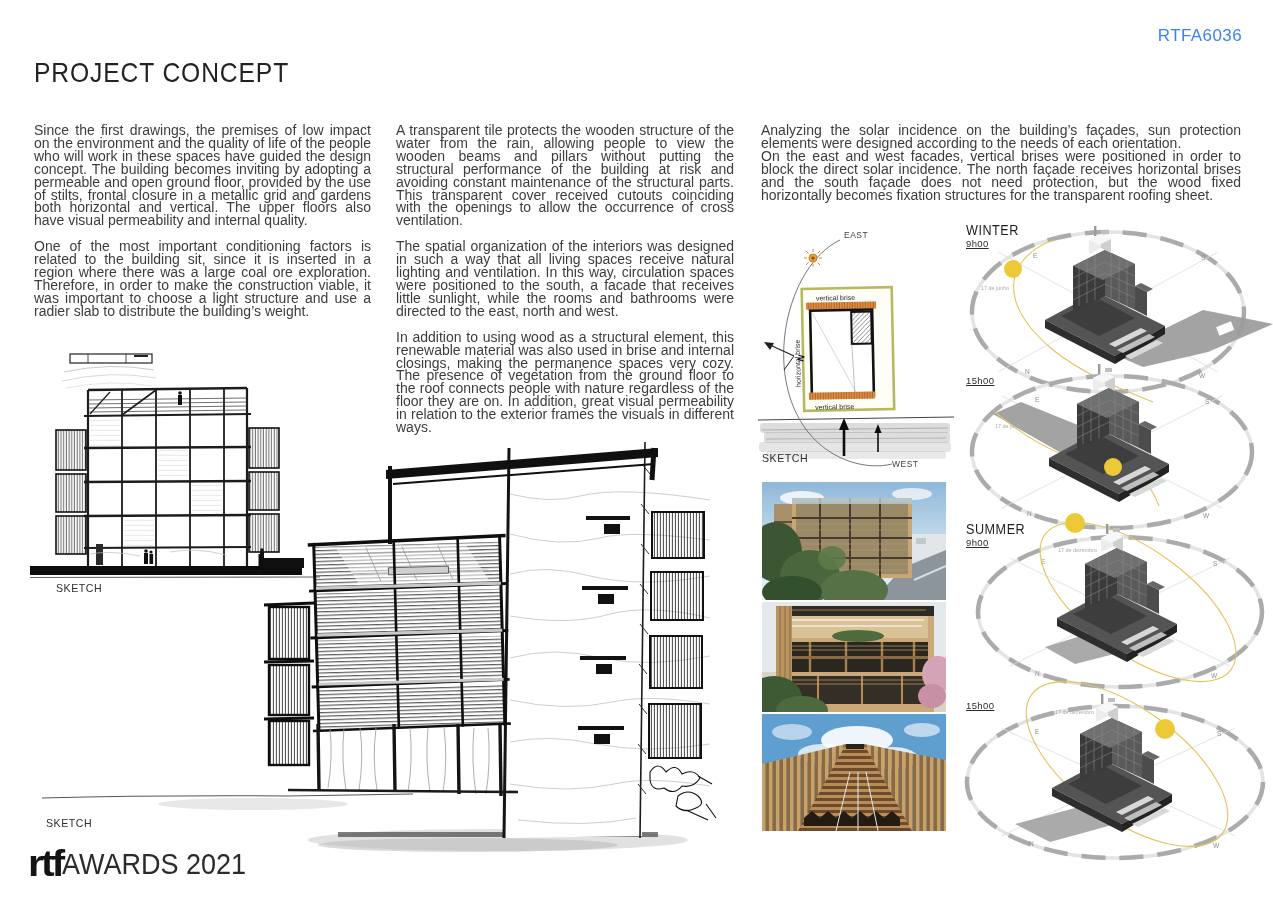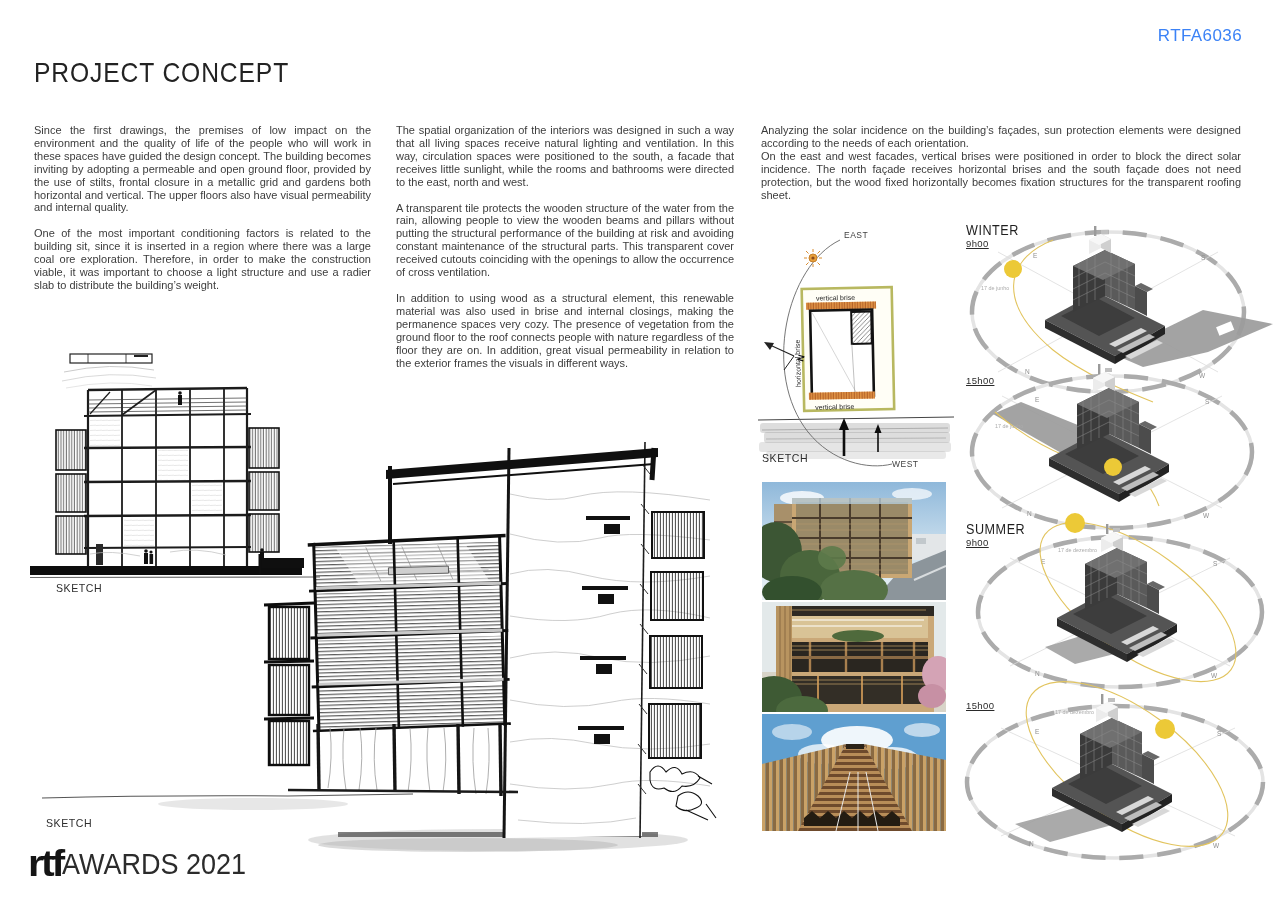--- a/index.html
+++ b/index.html
@@ -4,21 +4,21 @@
 <style>
   html,body{margin:0;padding:0;background:#ffffff;}
   body{width:1273px;height:900px;position:relative;overflow:hidden;
        font-family:"Liberation Sans","DejaVu Sans",sans-serif;color:#3d3d3d;}
   .abs{position:absolute;}
   
   .code{left:1140px;top:26px;width:102px;text-align:right;font-size:17px;color:#3b82f6;letter-spacing:.4px;}
   .title{left:34px;top:57px;font-size:28px;font-weight:500;color:#222;letter-spacing:1px;
          transform:scaleX(.88);transform-origin:left top;white-space:nowrap;}
   
-  .col{top:124px;font-size:11px;line-height:12.9px;text-align:justify;color:#3c3c3c;}
+  .col{top:124px;font-size:14px;line-height:12.9px;text-align:justify;color:#3c3c3c;}
   .col p{margin:0 0 13px 0;}
   .col.tight p{margin:0;}
   .c1{left:34px;width:337px;}
   .c2{left:396px;width:338px;}
   .c3{left:761px;width:480px;}
   
   .sketchlbl{font-size:11.5px;letter-spacing:.6px;color:#2e2e2e;transform:scaleX(.92);transform-origin:left top;}
   .season{font-size:14px;font-weight:500;color:#1f1f1f;letter-spacing:.6px;transform:scaleX(.9);transform-origin:left top;}
   .timelbl{font-size:9.5px;color:#2a2a2a;letter-spacing:.4px;text-decoration:underline;}
   
@@ -35,22 +35,22 @@
 <body>
 
 <div class="abs code">RTFA6036</div>
 <div class="abs title">PROJECT CONCEPT</div>
 
 <div class="abs col c1">
   <p>Since the first drawings, the premises of low impact on the environment and the quality of life of the people who will work in these spaces have guided the design concept. The building becomes inviting by adopting a permeable and open ground floor, provided by the use of stilts, frontal closure in a metallic grid and gardens both horizontal and vertical. The upper floors also have visual permeability and internal quality.</p>
   <p>One of the most important conditioning factors is related to the building sit, since it is inserted in a region where there was a large coal ore exploration. Therefore, in order to make the construction viable, it was important to choose a light structure and use a radier slab to distribute the building’s weight.</p>
 </div>
 <div class="abs col c2">
+  <p>A transparent tile protects the wooden structure of the water from the rain, allowing people to view the wooden beams and pillars without putting the structural performance of the building at risk and avoiding constant maintenance of the structural parts. This transparent cover received cutouts coinciding with the openings to allow the occurrence of cross ventilation.</p>
   <p>The spatial organization of the interiors was designed in such a way that all living spaces receive natural lighting and ventilation. In this way, circulation spaces were positioned to the south, a facade that receives little sunlight, while the rooms and bathrooms were directed to the east, north and west.</p>
-  <p>A transparent tile protects the wooden structure of the water from the rain, allowing people to view the wooden beams and pillars without putting the structural performance of the building at risk and avoiding constant maintenance of the structural parts. This transparent cover received cutouts coinciding with the openings to allow the occurrence of cross ventilation.</p>
   <p>In addition to using wood as a structural element, this renewable material was also used in brise and internal closings, making the permanence spaces very cozy. The presence of vegetation from the ground floor to the roof connects people with nature regardless of the floor they are on. In addition, great visual permeability in relation to the exterior frames the visuals in different ways.</p>
 </div>
 <div class="abs col c3 tight">
   <p>Analyzing the solar incidence on the building’s façades, sun protection elements were designed according to the needs of each orientation.</p>
   <p>On the east and west facades, vertical brises were positioned in order to block the direct solar incidence. The north façade receives horizontal brises and the south façade does not need protection, but the wood fixed horizontally becomes fixation structures for the transparent roofing sheet.</p>
 </div>
 
 <svg class="abs" style="left:30px;top:348px;" width="292" height="252" viewBox="0 0 292 252">
   <defs>
     <pattern id="ev-vh" width="2.7" height="4" patternUnits="userSpaceOnUse">

